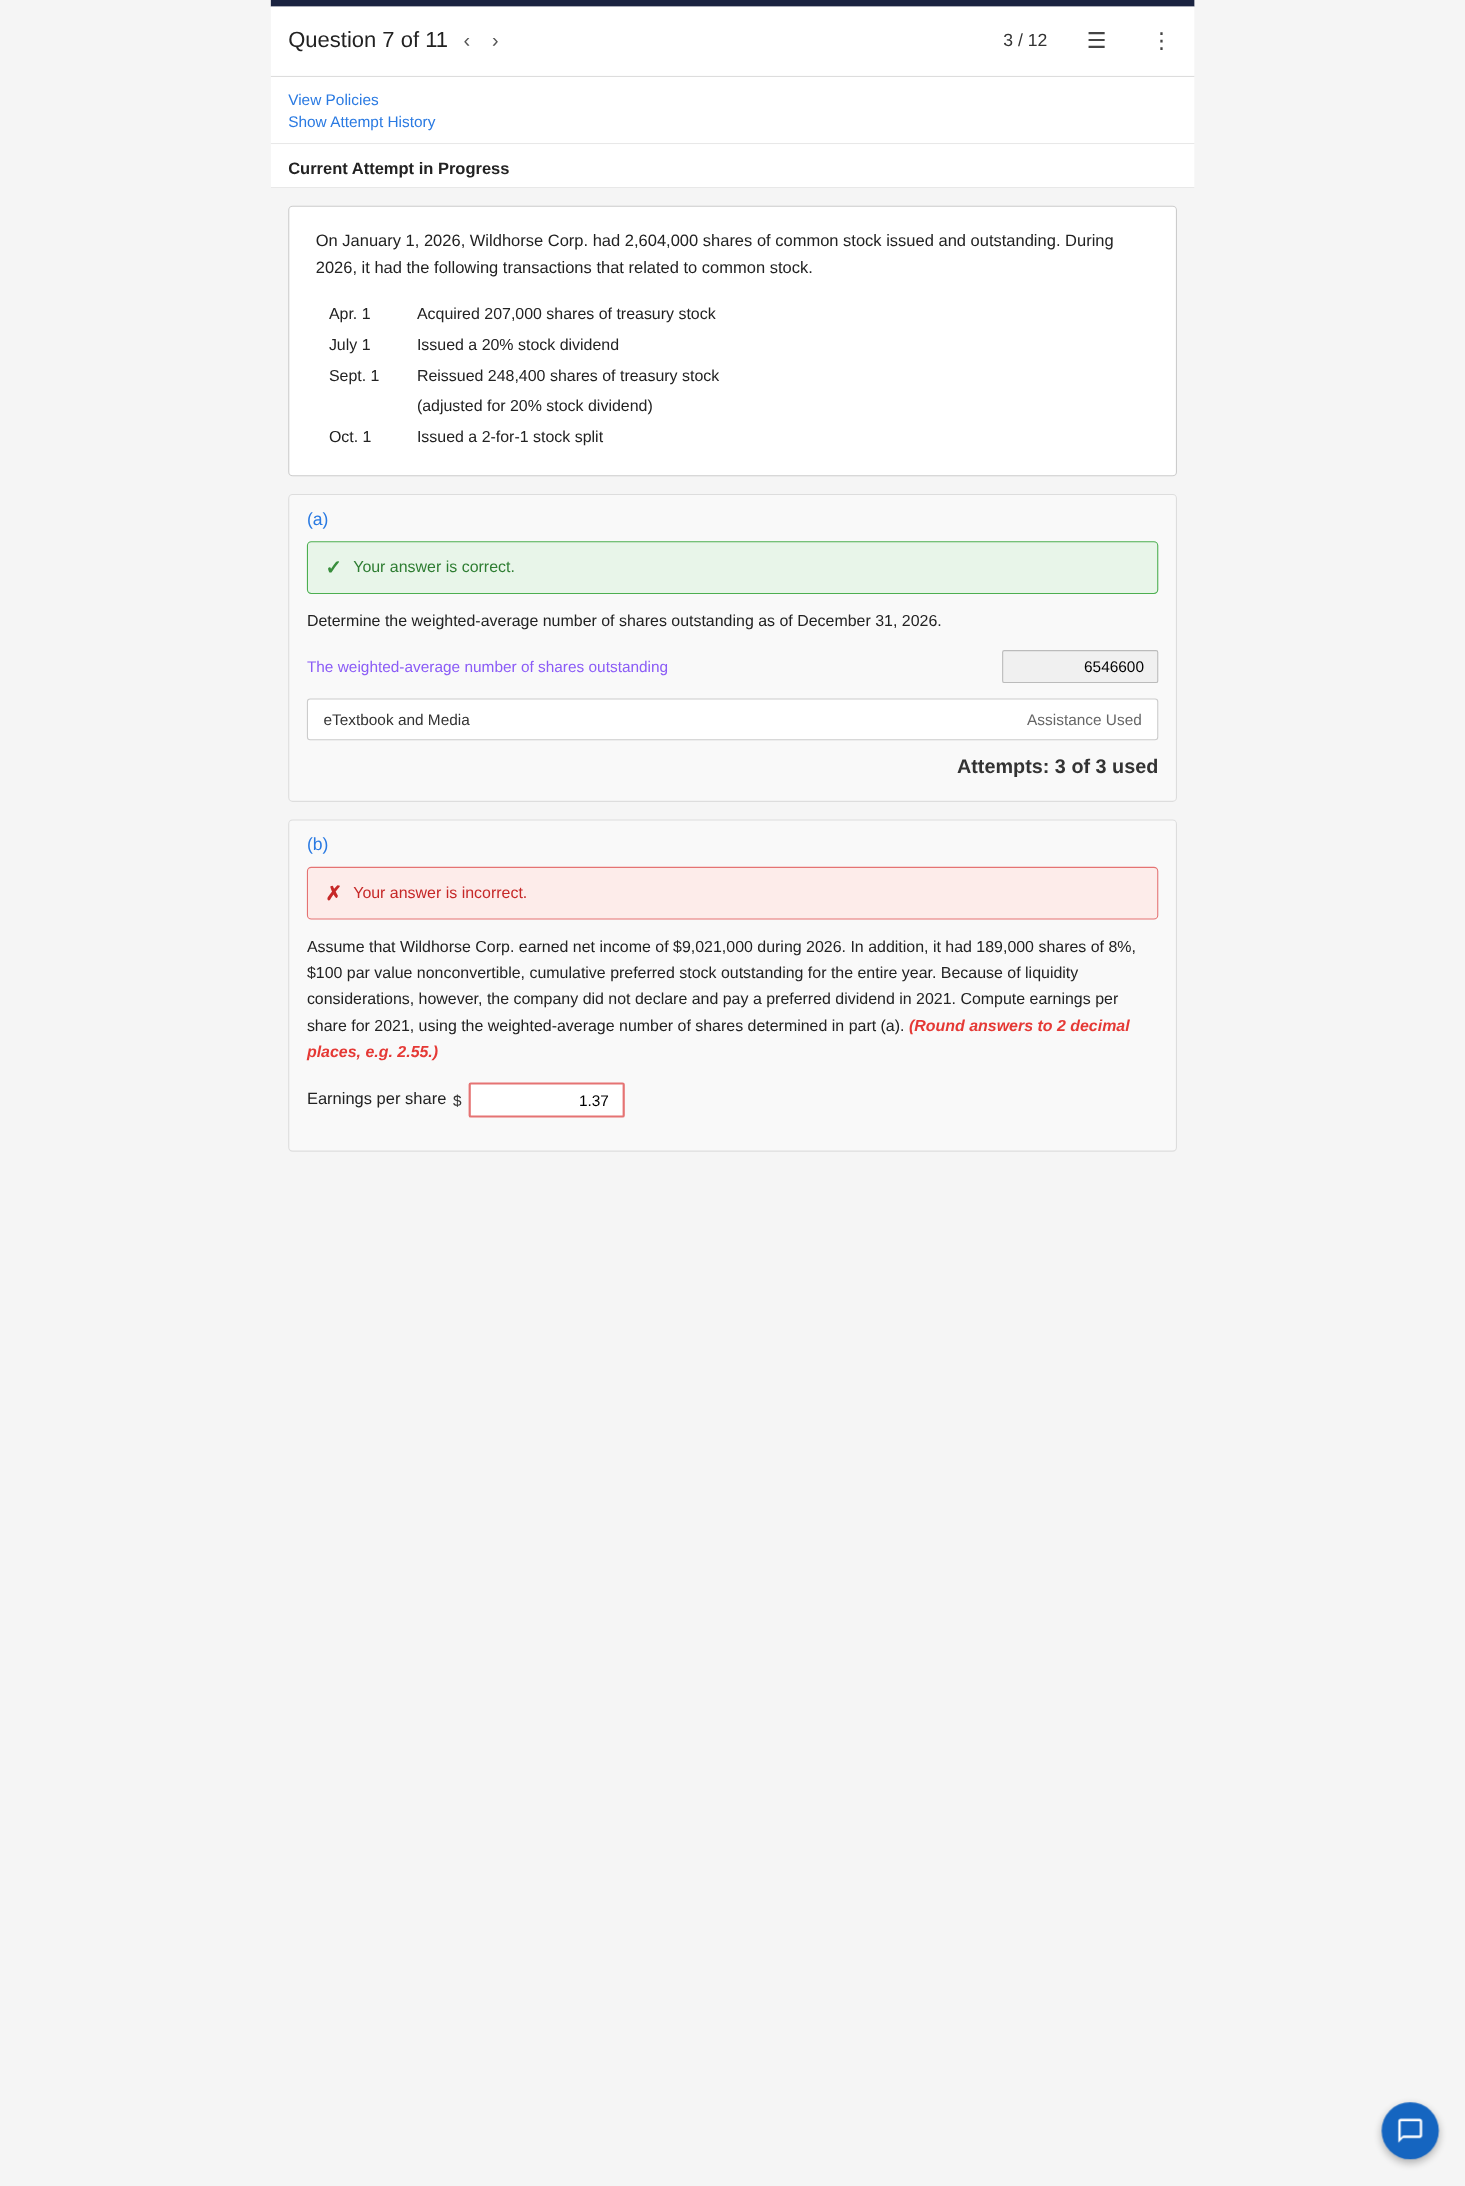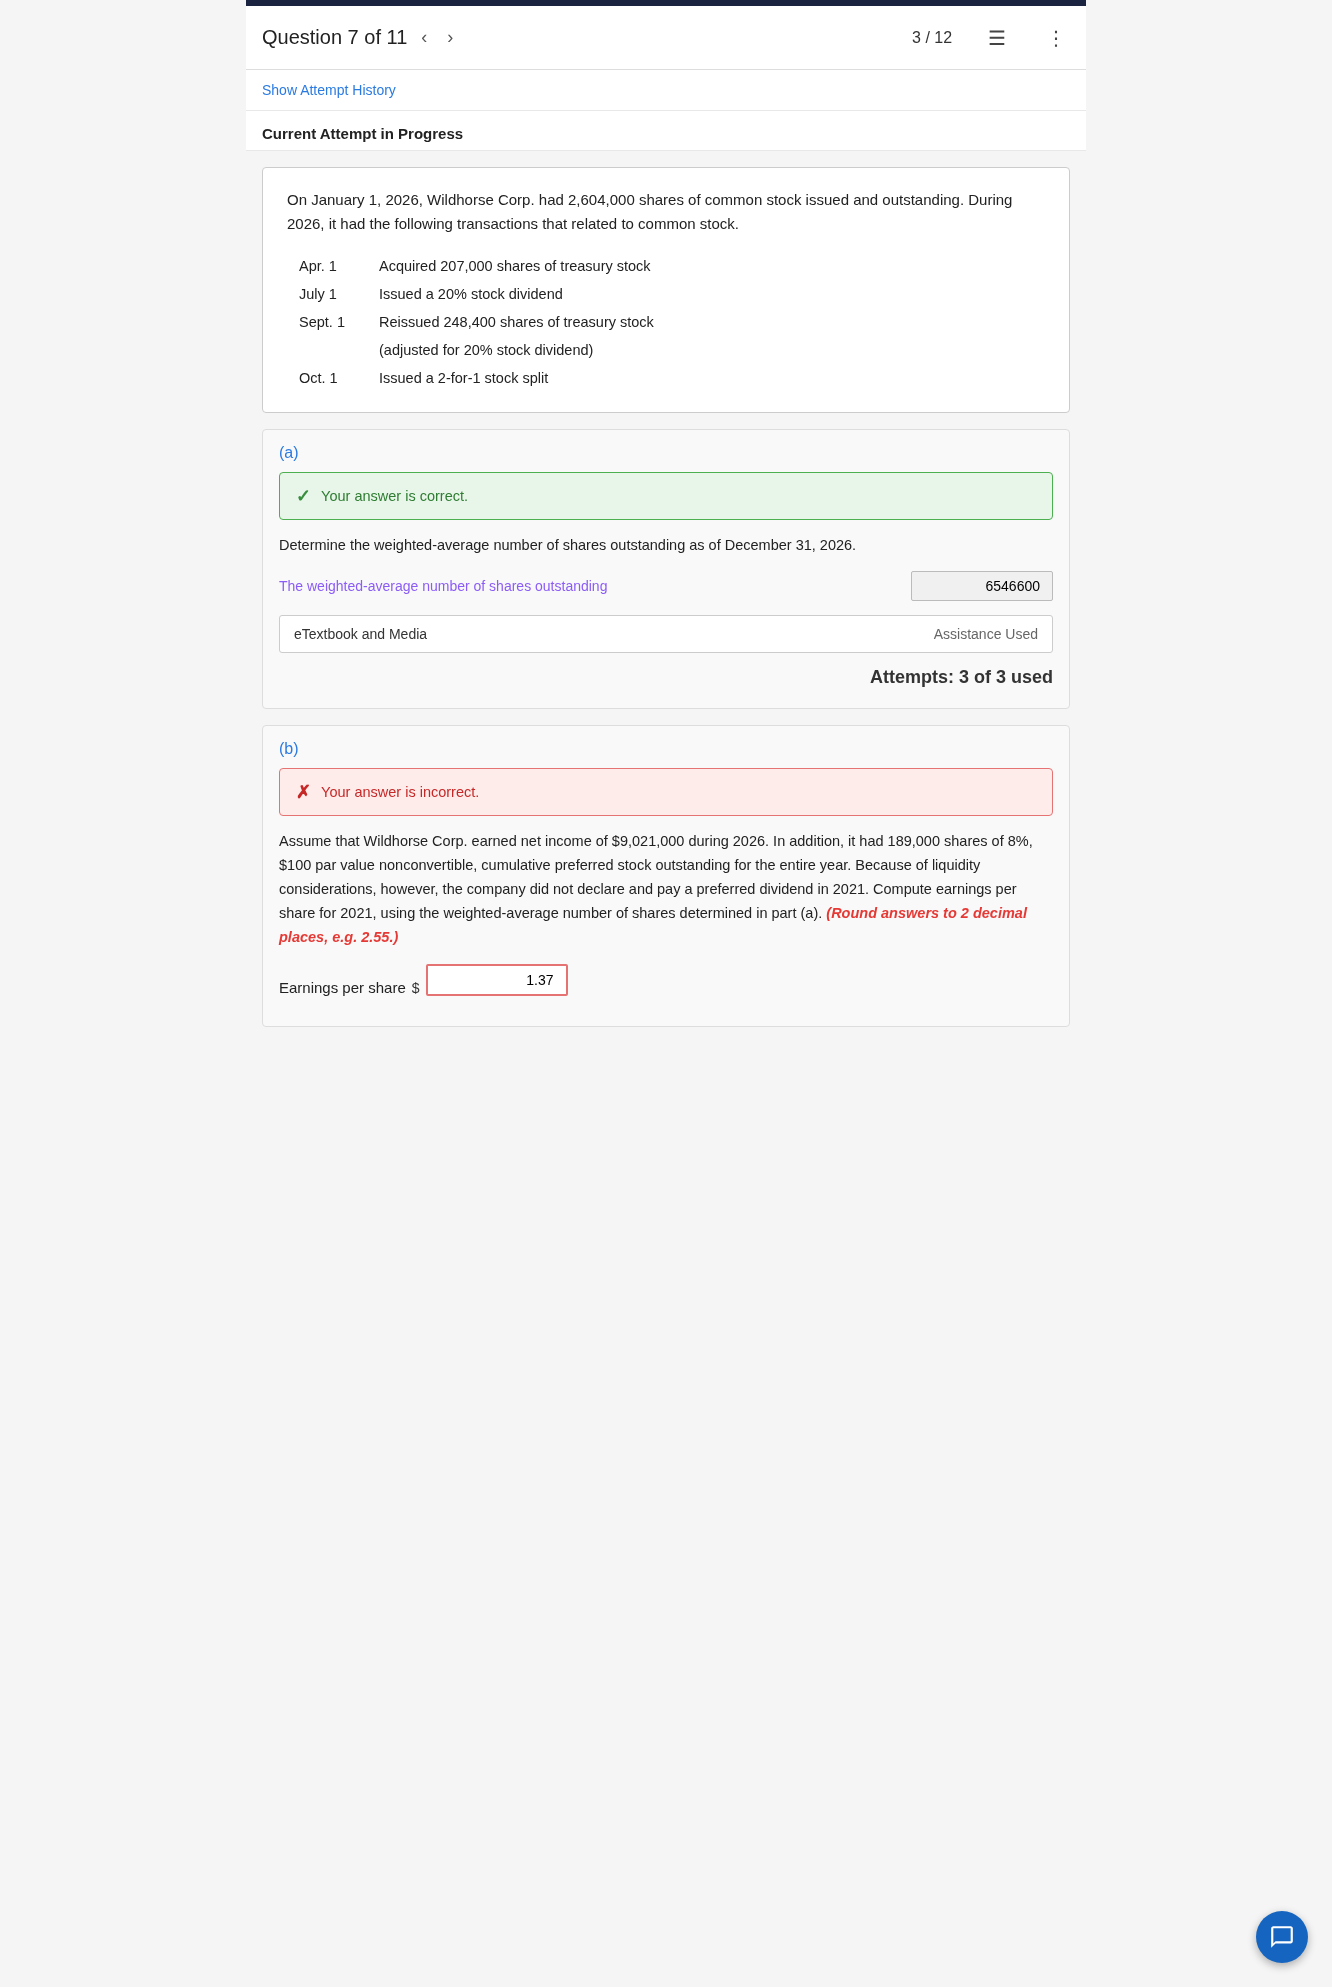--- a/index.html
+++ b/index.html
@@ -193,21 +193,21 @@
       border-radius: 2px;
     }
     .answer-input.incorrect-border {
       border: 2px solid #e57373;
       background: #fff;
     }
 
     
     .earnings-row {
       display: flex;
-      align-items: flex-end;
+      align-items: center;
       gap: 6px;
       margin-bottom: 14px;
     }
     .dollar-sign {
       font-size: 14px;
       color: #333;
     }
 
     
     .etextbook-bar {
@@ -282,20 +282,21 @@
     <button class="nav-btn">›</button>
   </div>
   <div class="header-right">
     <span class="page-count">3 / 12</span>
     <button class="icon-btn">☰</button>
     <button class="icon-btn">⋮</button>
   </div>
 </div>
 
 <div class="links-row">
+  <a class="link-item">View Policies</a>
   <a class="link-item">Show Attempt History</a>
 </div>
 
 <div class="attempt-label">Current Attempt in Progress</div>
 
 <div class="question-box">
   <p>On January 1, 2026, Wildhorse Corp. had 2,604,000 shares of common stock issued and outstanding. During 2026, it had the following transactions that related to common stock.</p>
   <table class="transaction-table">
     <tbody>
       <tr>

